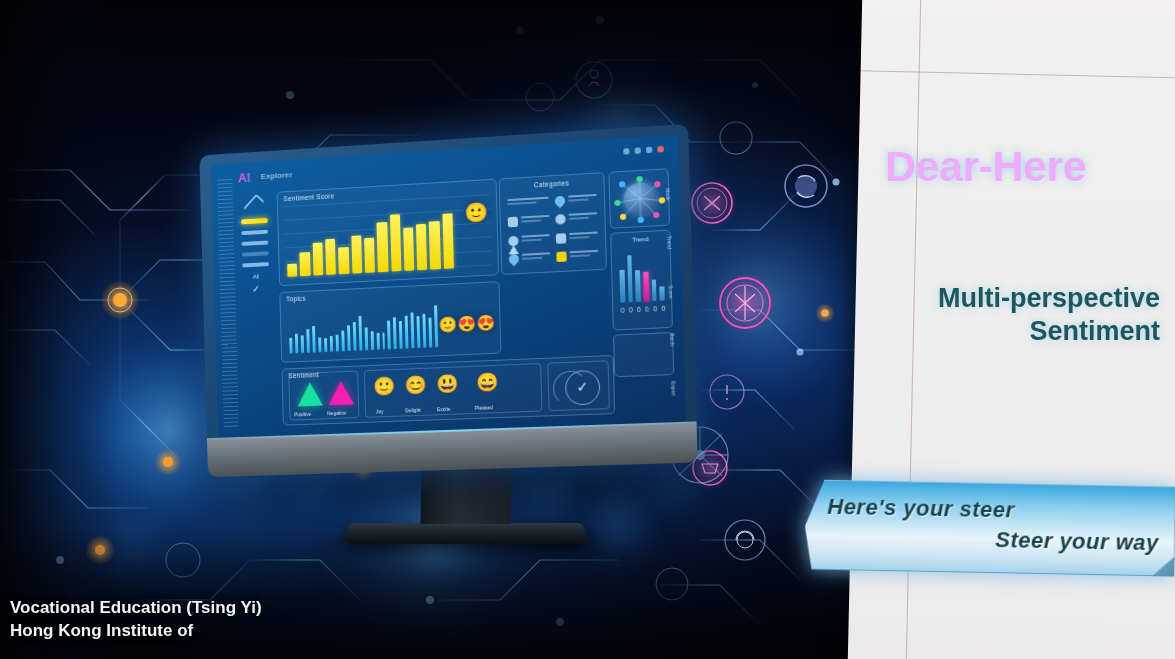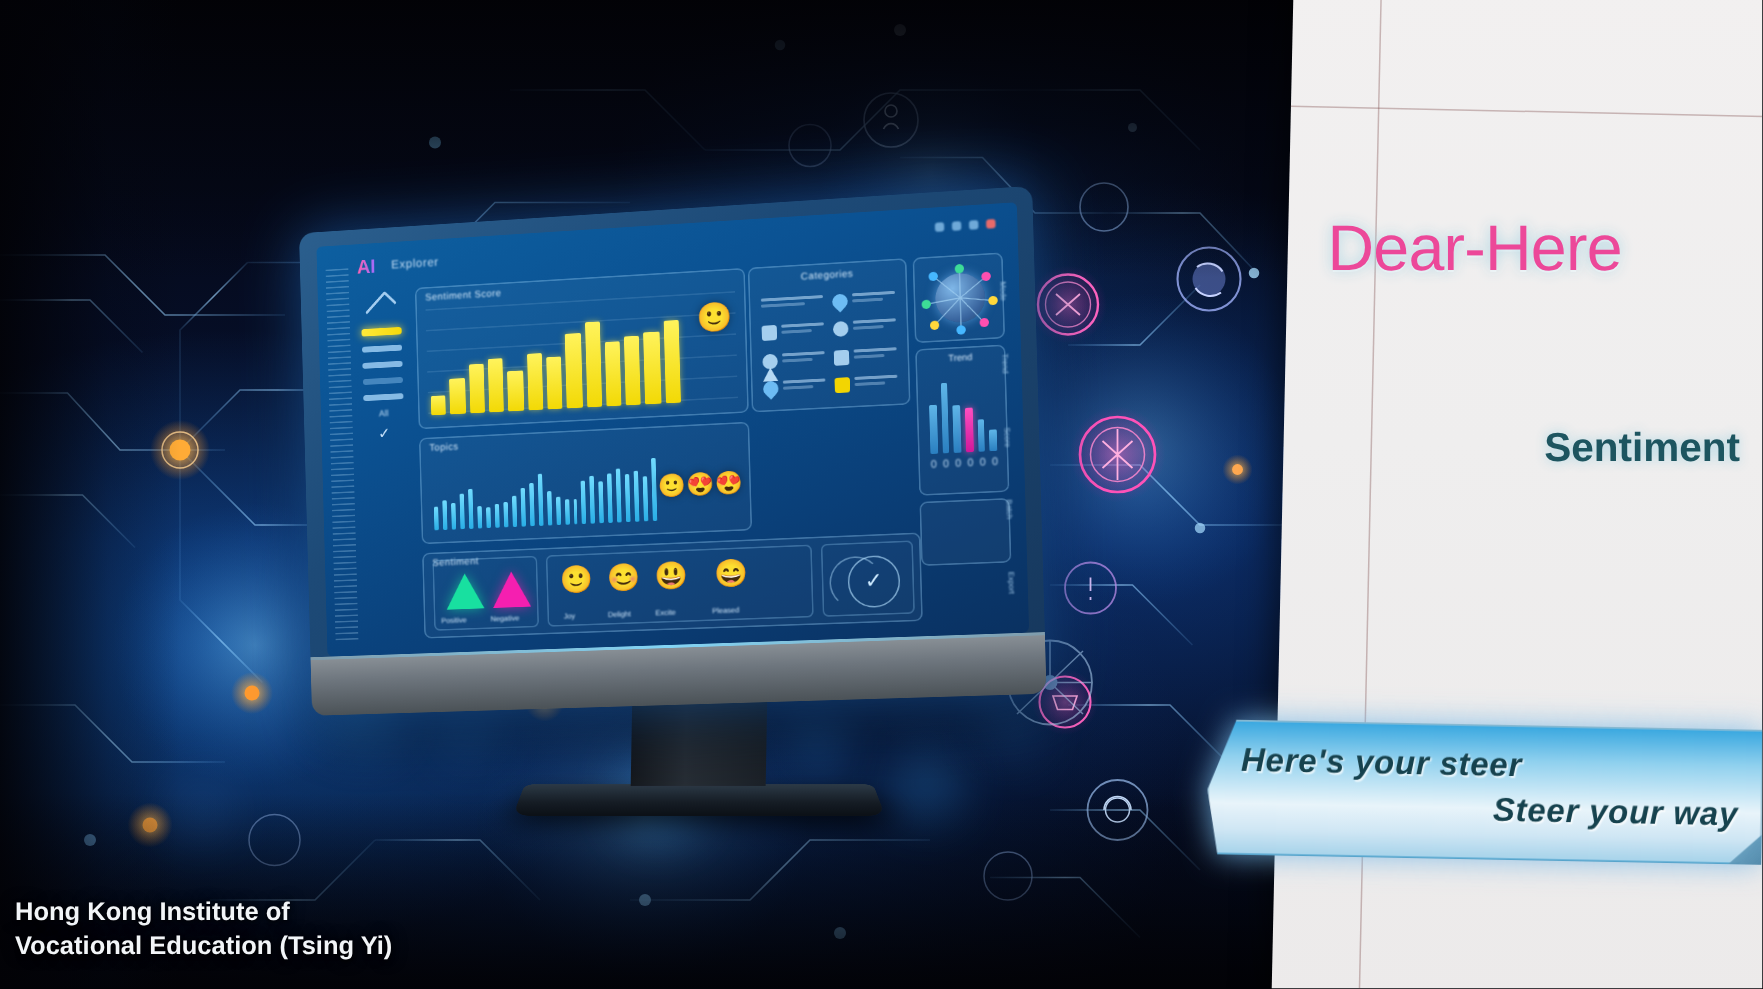--- a/index.html
+++ b/index.html
@@ -210,21 +210,21 @@
     box-shadow: -4px 0 22px rgba(0,0,0,0.55);
   }
   .wp-line { position:absolute; background: rgba(120,70,70,.35); }
   .wp-line.h { left:0; right:0; height:1px; }
   .wp-line.v { top:0; bottom:0; width:1px; }
 
   #wp-content { position:absolute; left:855px; top:0; width:320px; height:659px; }
 
   .title-main {
     position:absolute; left:30px; top:142px; width:290px;
-    font-size:43px; font-weight:normal; color:#ec4899; letter-spacing:-0.5px;
+    font-size:43px; font-weight:bold; color:#f0abfc; letter-spacing:-0.5px;
     text-shadow: 0 0 9px rgba(160,210,225,.95), 0 1px 0 rgba(255,255,255,.6);
   }
   .title-sub {
     position:absolute; left:0px; top:282px; width:305px;
     font-size:27px; font-weight:bold; color:#1d5560; line-height:1.22;
     text-align:right;
     text-shadow: 0 0 8px rgba(160,210,225,.9);
   }
   .title-sub .l1 { display:block; }
   .title-sub .l2 { display:block; }
@@ -654,29 +654,30 @@
   </div>
 
   <div id="whitepanel">
     <div class="wp-line h" style="top:88px;"></div>
     <div class="wp-line v" style="left:58px;"></div>
   </div>
 
   <div id="wp-content">
     <div class="title-main">Dear-Here</div>
     <div class="title-sub">
+      <span class="l1">Multi-perspective</span>
       <span class="l2">Sentiment</span>
     </div>
   </div>
 
   <div id="banner">
     <div class="banner-shape"></div>
     <div class="banner-fold"></div>
     <div class="banner-t1">Here's your steer</div>
     <div class="banner-t2">Steer your way</div>
   </div>
 
   <div id="institution">
+    <span>Vocational Education (Tsing Yi)</span>
     <span>Hong Kong Institute of</span>
-    <span>Vocational Education (Tsing Yi)</span>
   </div>
 
 </div>
 
 </body></html>

